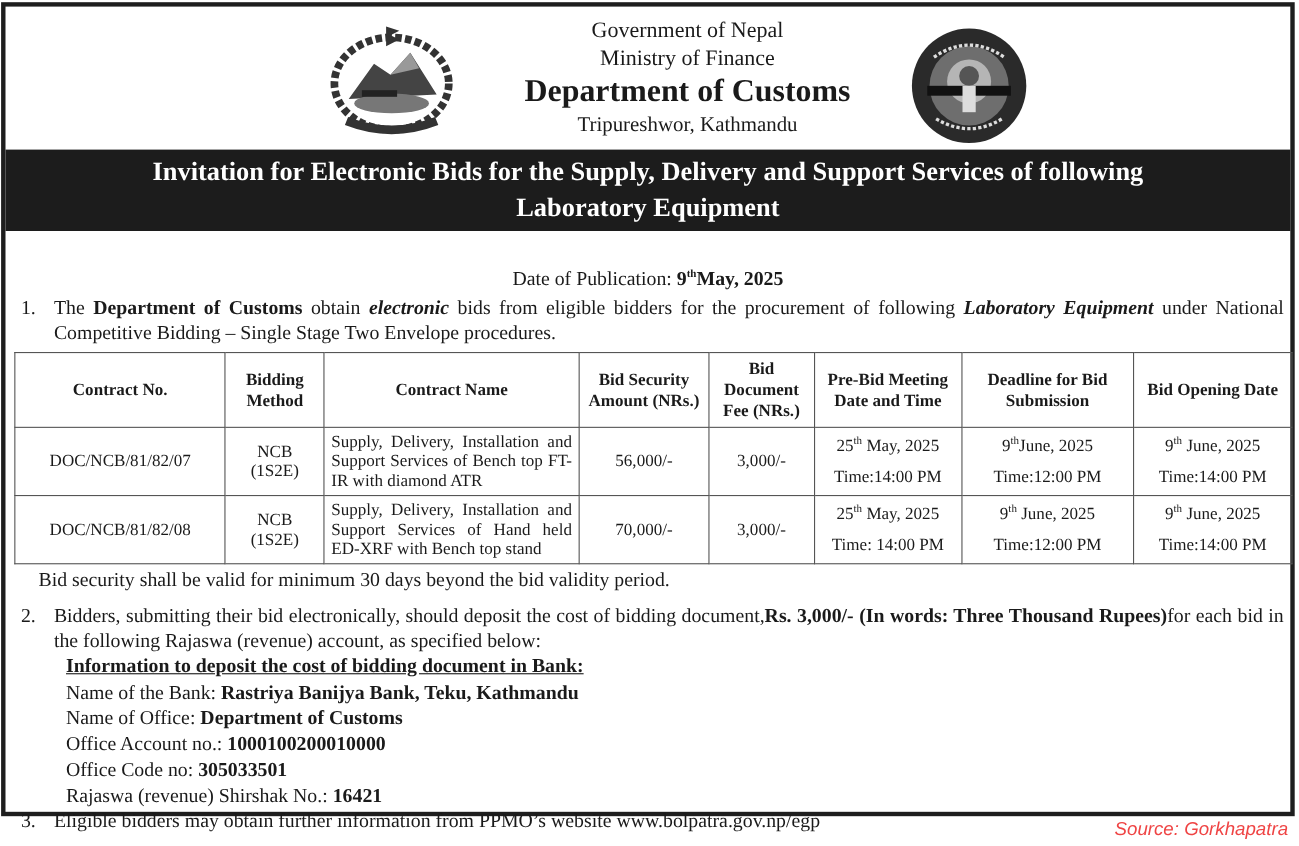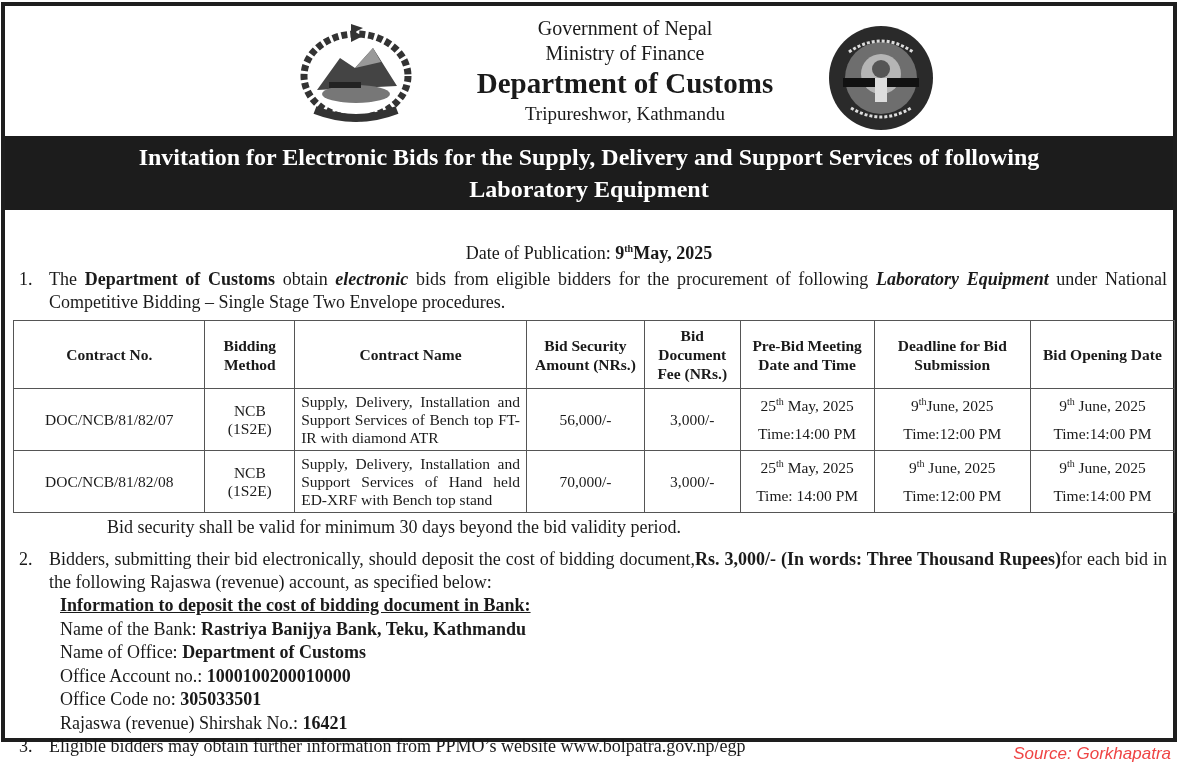--- a/index.html
+++ b/index.html
@@ -45,21 +45,21 @@
     font-size: 15.5px;
   }
   table.bids th, table.bids td {
     border: 1px solid #555; text-align: center; vertical-align: middle;
   }
   table.bids th { font-weight: bold; line-height: 19px; height: 68px; padding: 2px 4px; }
   table.bids td { line-height: 18px; height: 62px; padding: 1px 4px; }
   table.bids td.cname { text-align: justify; text-align-last: left; padding: 0 6px; }
   table.bids td.dt { line-height: 28px; }
 
-  .note { font-size: 18px; line-height: 26px; padding-left: 102px; margin-top: 1px; }
+  .note { font-size: 18px; line-height: 26px; padding-left: 30px; margin-top: 1px; }
   .para2 { margin-top: 8px; }
   .bank-block { padding-left: 55px; font-size: 18px; line-height: 23.5px; }
   .bank-heading { font-weight: bold; text-decoration: underline; }
 
   .source {
     position: absolute; right: 10px; top: 744px; font-family: "Liberation Sans", "DejaVu Sans", sans-serif;
     font-style: italic; font-size: 17px; color: #ef4444;
   }
 </style>
 </head>

